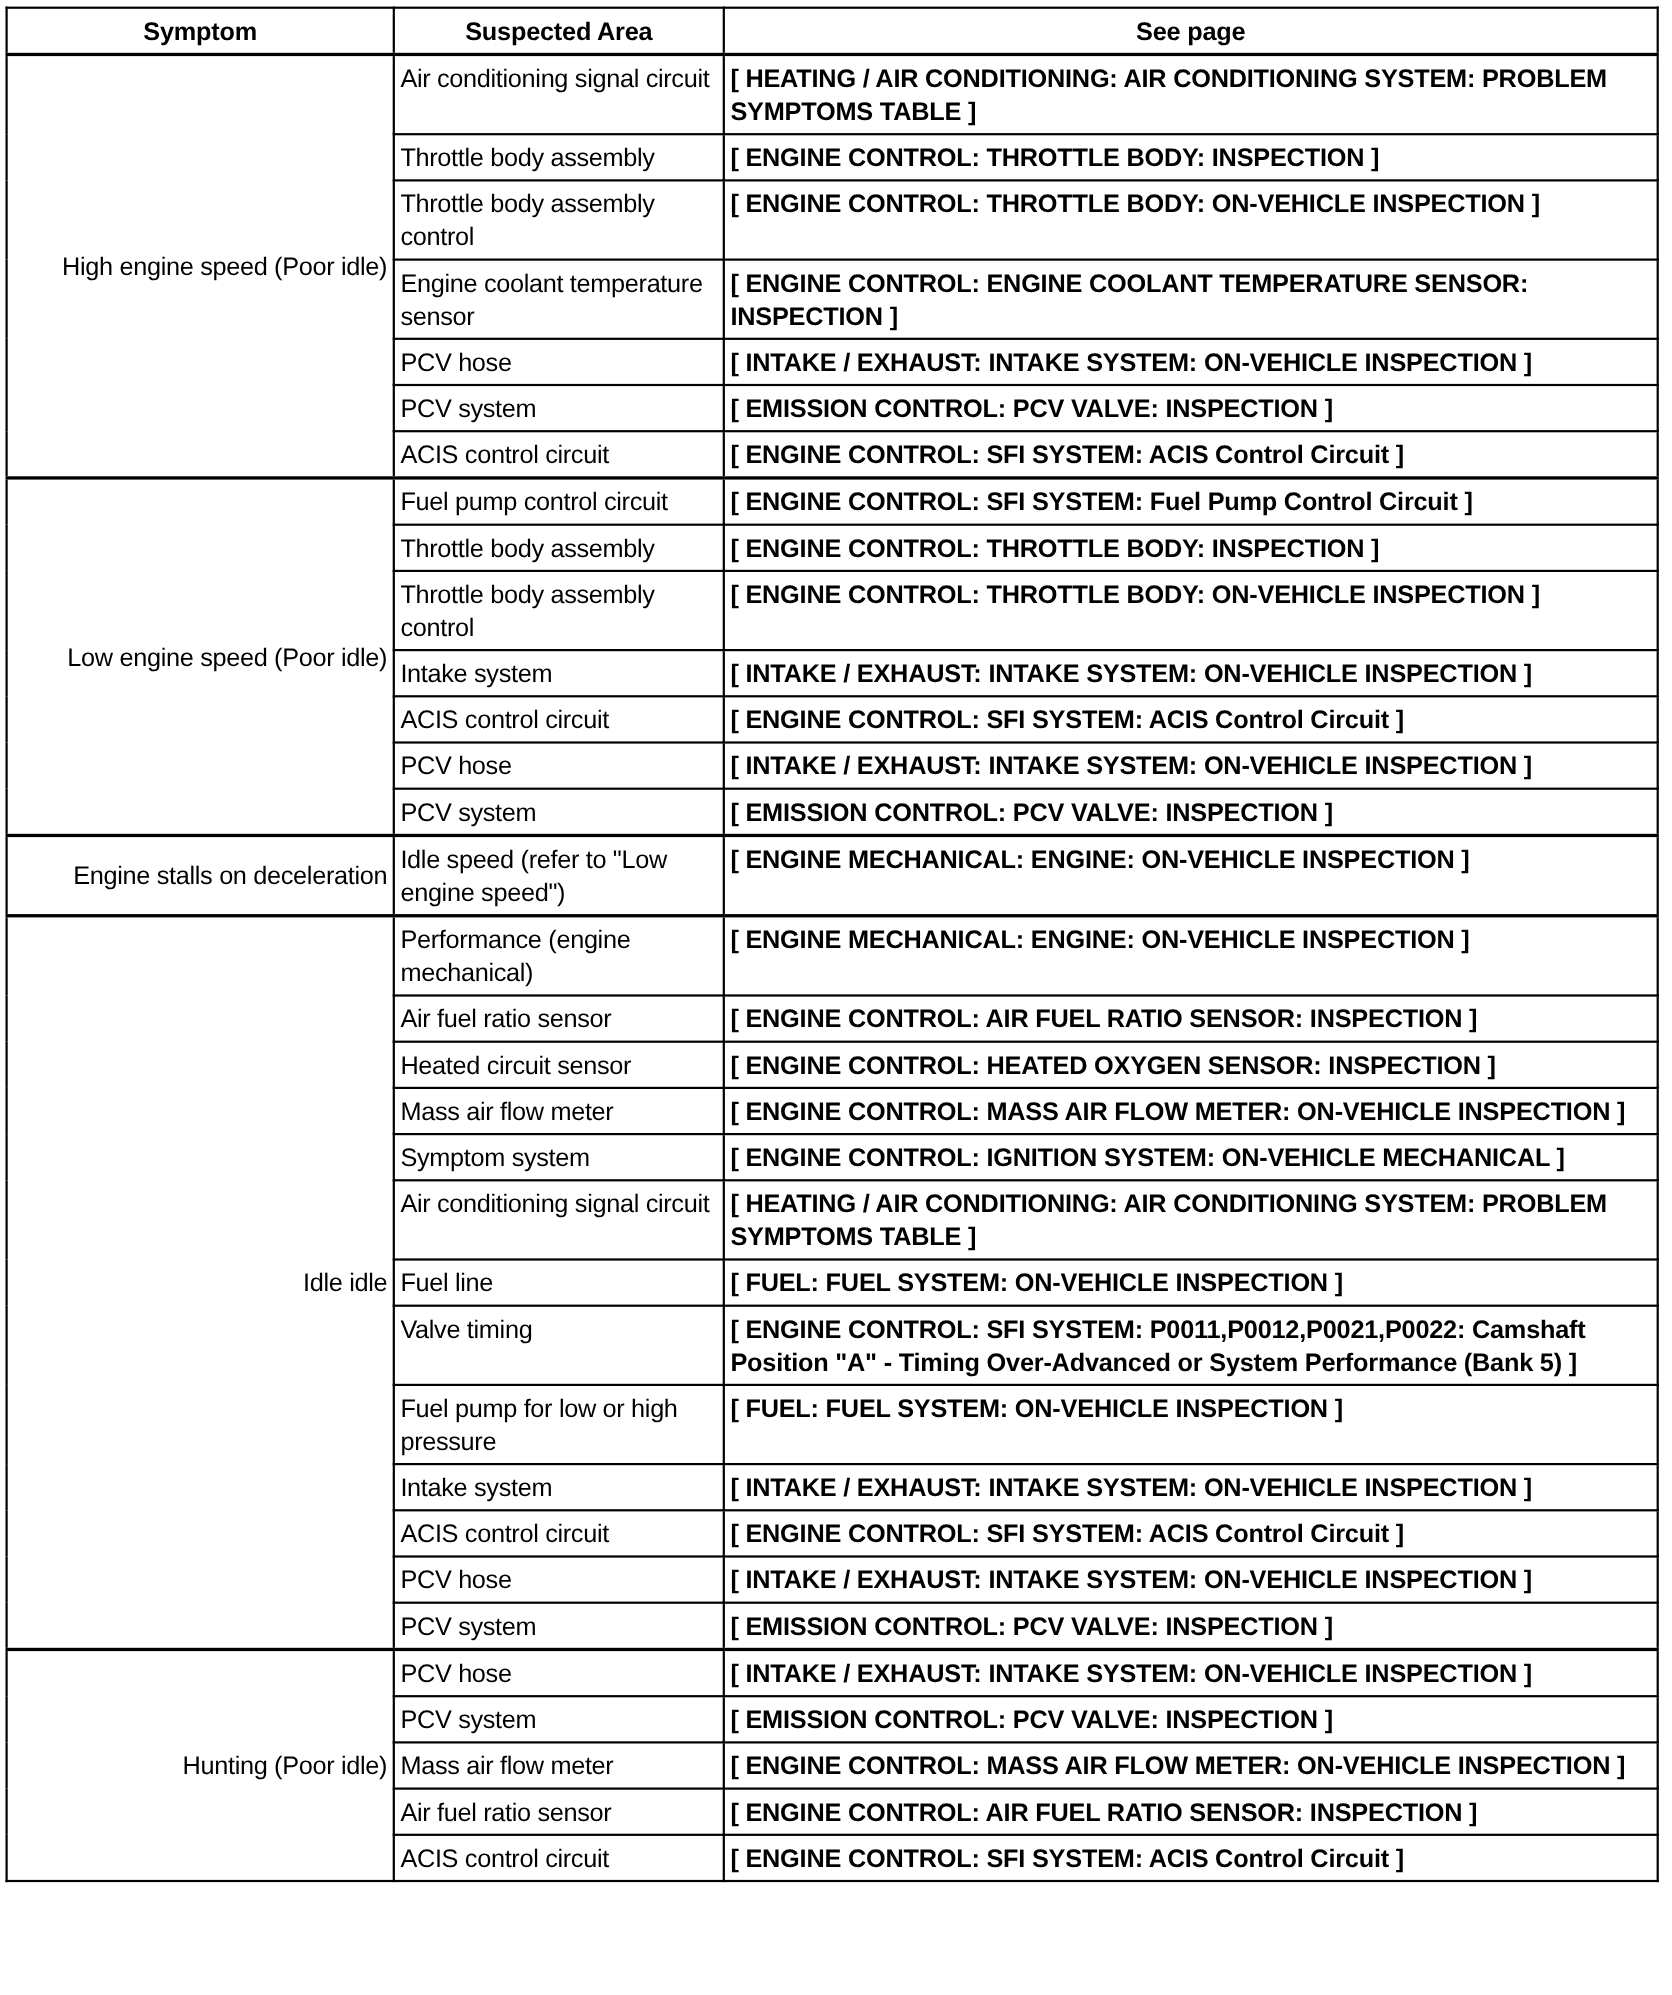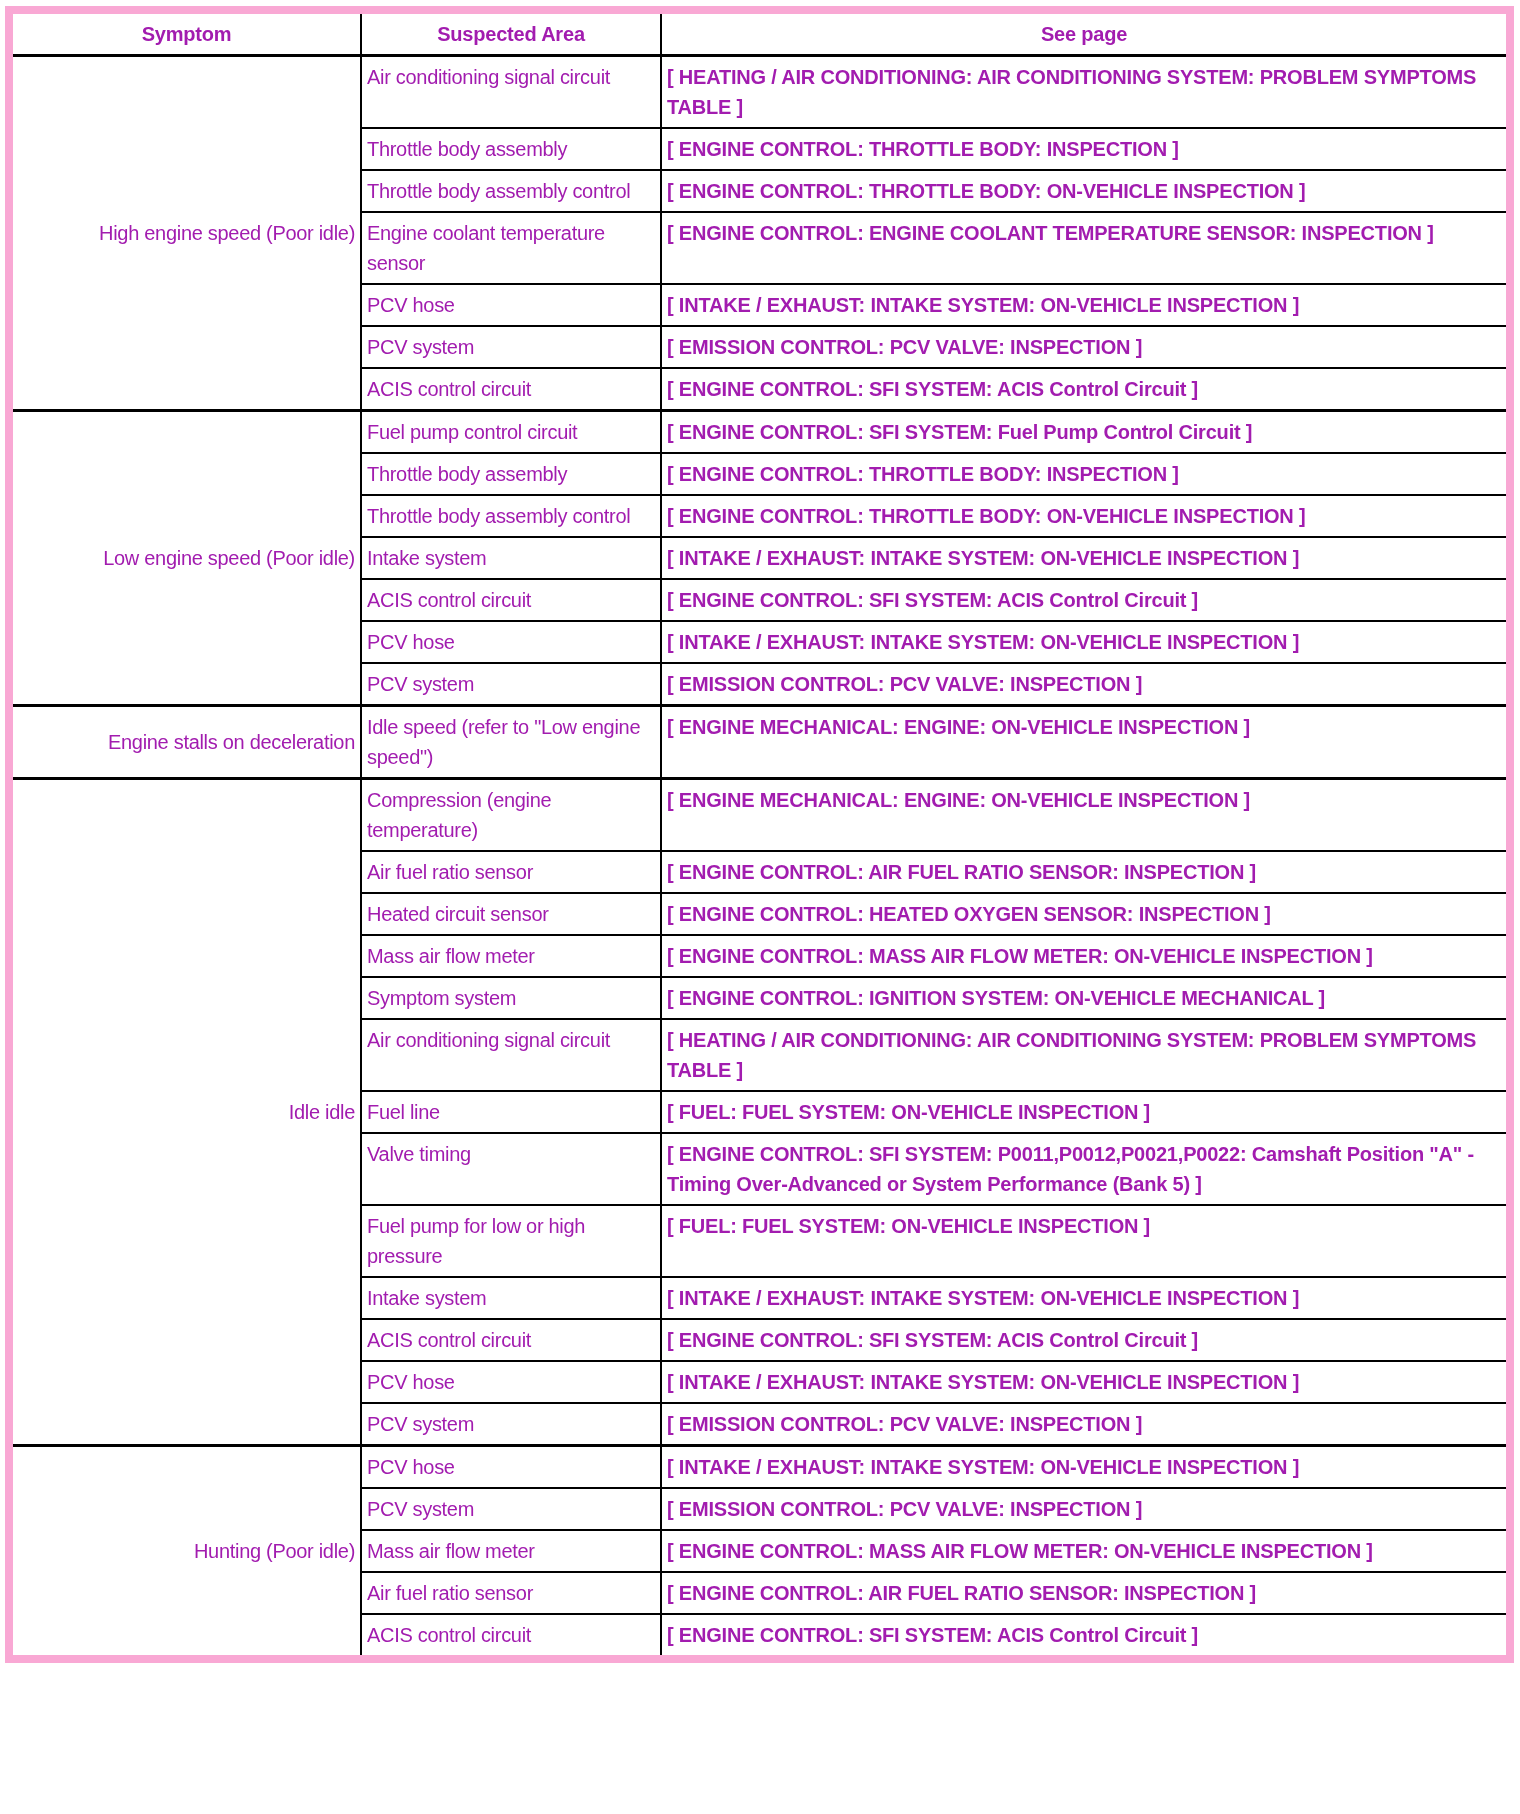--- a/index.html
+++ b/index.html
@@ -3,23 +3,23 @@
 <meta charset="utf-8">
 <style>
   html, body { margin: 0; padding: 0; background: #ffffff; }
   body { width: 1520px; height: 1814px; overflow: hidden; }
   .wrap { position: absolute; left: 5px; top: 6px; }
   table {
     border-collapse: collapse;
     width: 1501px;
     table-layout: fixed;
     font-family: "Liberation Sans", sans-serif;
-    font-size: 20px;
-    color: #a21caf;
-    border: 8px solid #f9a8d4;
+    font-size: 23px;
+    color: #000000;
+    border: 2px solid #f9a8d4;
   }
   col.c1 { width: 352px; }
   col.c2 { width: 300px; }
   col.c3 { width: 849px; }
   th {
     font-weight: bold;
     text-align: center;
     height: 36px;
     padding: 2px 6px;
     border: 2px solid #000;
@@ -113,21 +113,21 @@
           <td>PCV system</td>
           <td class="see">[ EMISSION CONTROL: PCV VALVE: INSPECTION ]</td>
         </tr>
         <tr class="group-start">
           <td class="symptom" rowspan="1">Engine stalls on deceleration</td>
           <td>Idle speed (refer to "Low engine speed")</td>
           <td class="see">[ ENGINE MECHANICAL: ENGINE: ON-VEHICLE INSPECTION ]</td>
         </tr>
         <tr class="group-start">
           <td class="symptom" rowspan="13">Idle idle</td>
-          <td>Compression (engine temperature)</td>
+          <td>Performance (engine mechanical)</td>
           <td class="see">[ ENGINE MECHANICAL: ENGINE: ON-VEHICLE INSPECTION ]</td>
         </tr>
         <tr>
           <td>Air fuel ratio sensor</td>
           <td class="see">[ ENGINE CONTROL: AIR FUEL RATIO SENSOR: INSPECTION ]</td>
         </tr>
         <tr>
           <td>Heated circuit sensor</td>
           <td class="see">[ ENGINE CONTROL: HEATED OXYGEN SENSOR: INSPECTION ]</td>
         </tr>

